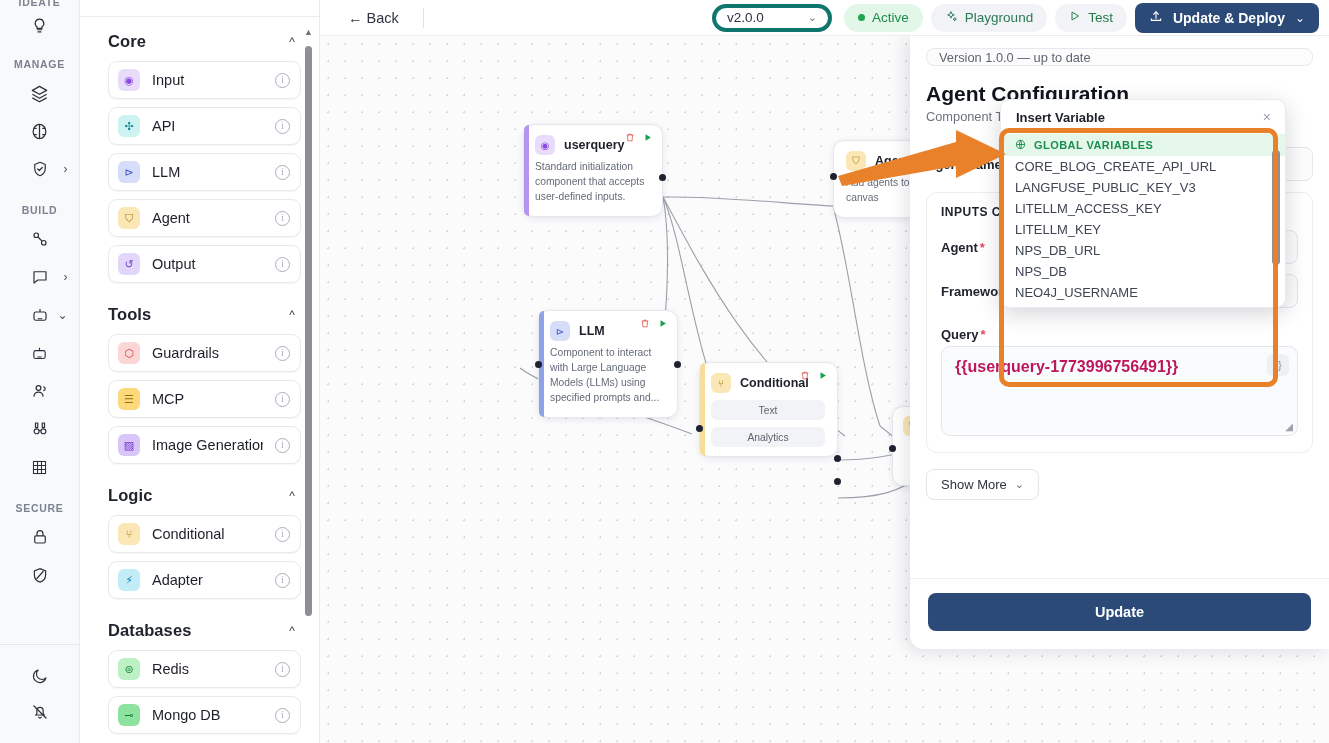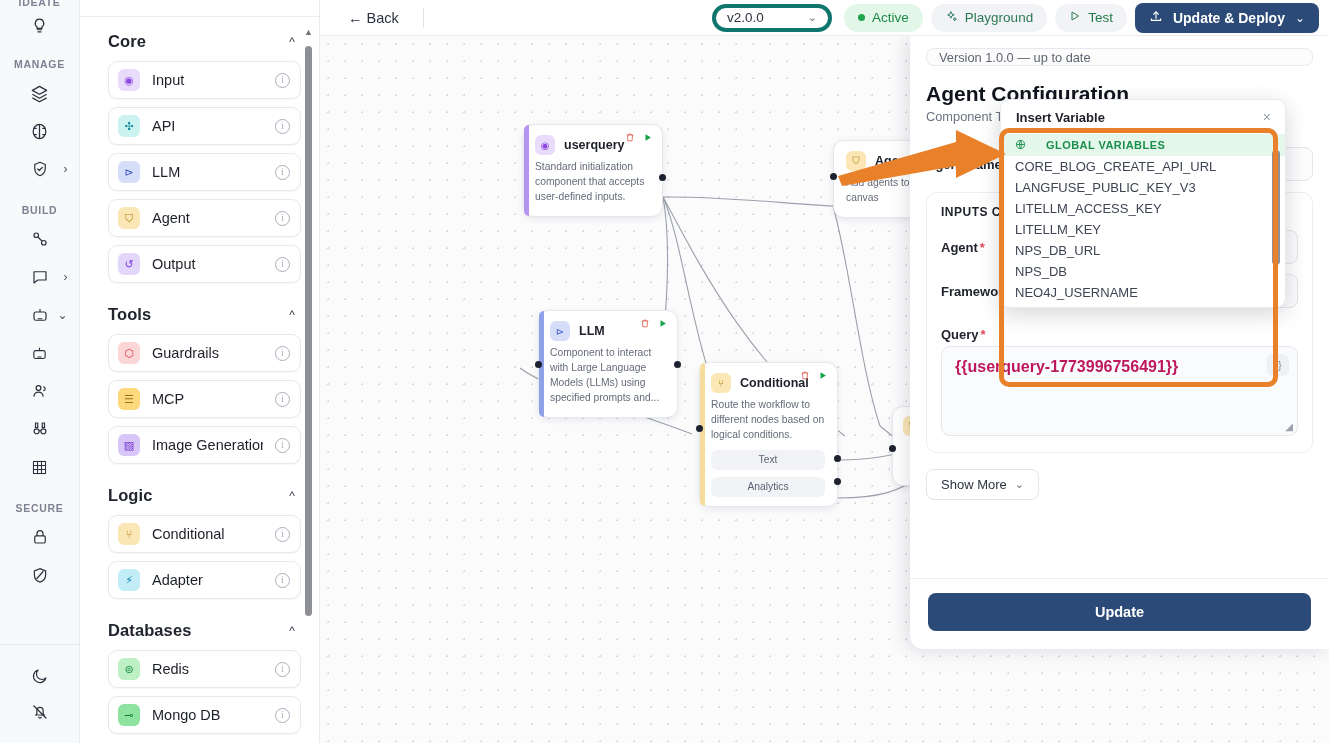--- a/index.html
+++ b/index.html
@@ -201,21 +201,21 @@
     border: 1px solid #e9ebef; z-index: 40;
   }
   .iv-head {
     display: flex; align-items: flex-start; justify-content: space-between;
     padding: 10px 14px 9px 15px;
   }
   .iv-title { font-size: 13px; font-weight: 700; color: #1d2029; }
   .iv-close { font-size: 14px; color: #9aa0ab; line-height: 1; }
   .iv-list { position: relative; max-height: 264px; overflow: hidden; padding-bottom: 4px; }
   .iv-group {
-    display: flex; align-items: center; gap: 20px;
+    display: flex; align-items: center; gap: 8px;
     background: #e4f7ea; height: 22px; padding: 0 14px;
     font-size: 11px; font-weight: 700; letter-spacing: .45px; color: #1a8f4d;
   }
   .iv-item { padding: 3px 14px; font-size: 13px; color: #3e4452; }
   .iv-track { position: absolute; right: 5px; top: 4px; width: 8px; bottom: 4px; }
   .iv-thumb { position: absolute; top: 12px; left: 0; width: 8px; height: 115px; background: #8d8f95; border-radius: 5px; }
   .iv-arr-up { position: absolute; top: -2px; left: 0; width: 8px; text-align: center; font-size: 8px; color: #6f7179; }
   .iv-arr-dn { position: absolute; bottom: -2px; left: 0; width: 8px; text-align: center; font-size: 8px; color: #6f7179; }
 
   
@@ -585,21 +585,20 @@
         <span class="ico-play">
           <svg width="10" height="11" viewBox="0 0 24 24" fill="#17a34a">
               <path d="M6 4l13 8-13 8V4z"></path>
             </svg>
         </span>
       </div>
       <div class="node-head">
         <span class="node-ico" style="background:#fbe7b6;color:#b4801a">⑂</span>
         <span class="node-title">Conditional</span>
       </div>
-      <div class="node-desc">Route the workflow to different nodes based on logical conditions.</div>
       <div class="node-opt">Text</div>
       <div class="node-opt">Analytics</div>
       <div class="port" style="left:-4px;top:62px"></div>
       <div class="port" style="right:-4px;top:92px"></div>
       <div class="port" style="right:-4px;top:115px"></div>
     </div>
 
     <div class="node" style="left:572px;top:370px;width:120px;height:80px;padding:9px 10px">
       <div class="node-head">
         <span class="node-ico" style="background:#fbe7b6;color:#b4801a">⛉</span>

